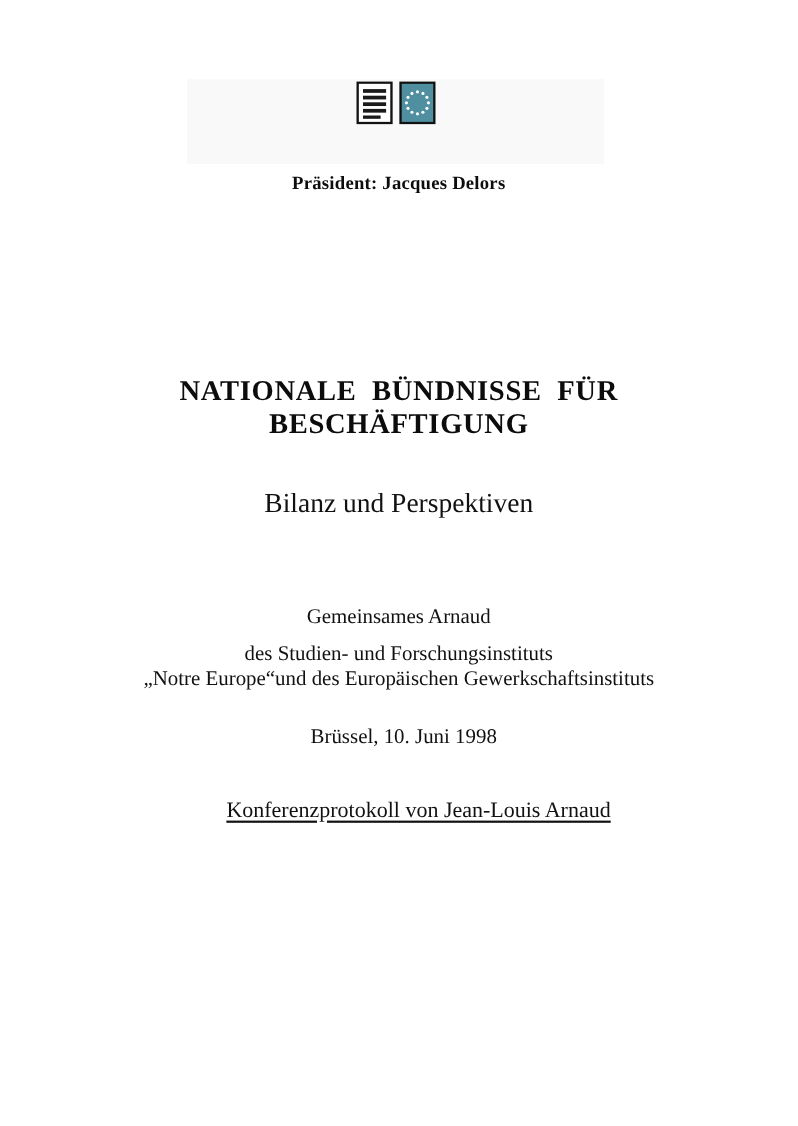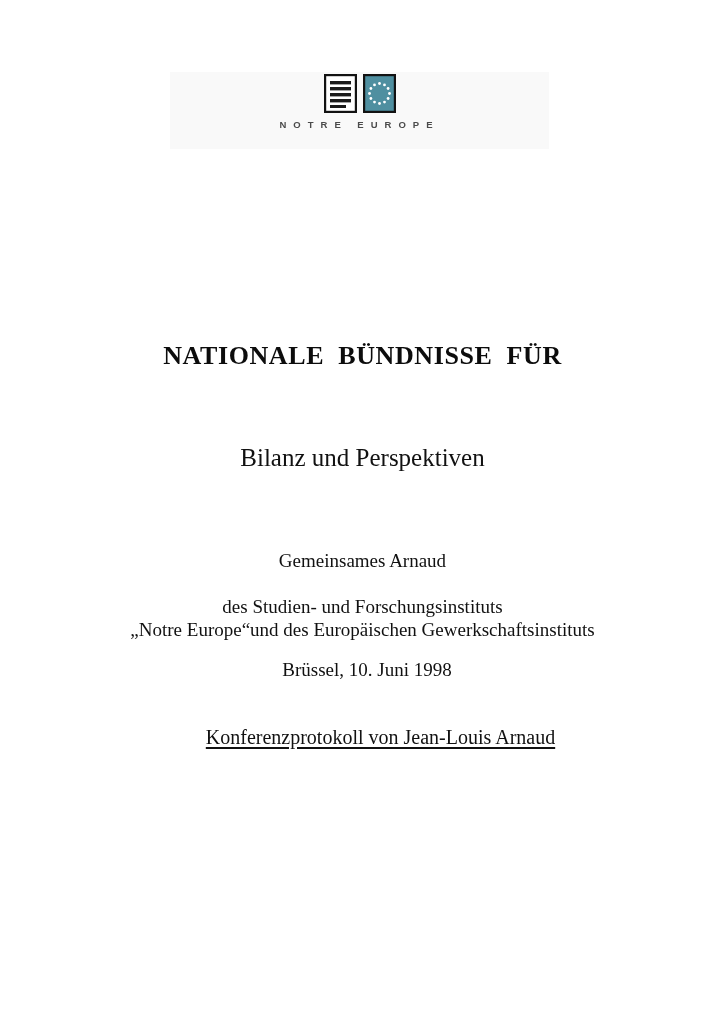--- a/index.html
+++ b/index.html
@@ -90,21 +90,21 @@
   
   .seminar-line1 {
     position: absolute;
     top: 550px; left: 0;
     width: 100%;
     text-align: center;
     font-size: 19px;
   }
   .seminar-institutes {
     position: absolute;
-    top: 595px; left: 0;
+    top: 583px; left: 0;
     width: 100%;
     text-align: center;
     font-size: 19px;
     line-height: 23px;
   }
   .date-line {
     position: absolute;
     top: 659px; left: 0;
     width: 100%;
     text-align: center;
@@ -155,26 +155,27 @@
           <circle cx="21.5" cy="28.1" r="1.4"></circle>
           <circle cx="16.5" cy="29.5" r="1.4"></circle>
           <circle cx="11.5" cy="28.1" r="1.4"></circle>
           <circle cx="7.9" cy="24.5" r="1.4"></circle>
           <circle cx="6.5" cy="19.5" r="1.4"></circle>
           <circle cx="7.9" cy="14.5" r="1.4"></circle>
           <circle cx="11.5" cy="10.9" r="1.4"></circle>
         </g>
       </svg>
     </div>
-    <div class="org-subname">NOTRE EUROPE</div>
   </div>
 
+  <div class="president-line">Präsident: Jacques Delors</div>
 
   <div class="main-title">
     <div>NATIONALE BÜNDNISSE FÜR</div>
+    <div>BESCHÄFTIGUNG</div>
   </div>
 
   <div class="subtitle">Bilanz und Perspektiven</div>
 
   <div class="seminar-line1">Gemeinsames Arnaud</div>
 
   <div class="seminar-institutes">
     <div>des Studien- und Forschungsinstituts</div>
     <div>„Notre Europe“und des Europäischen Gewerkschaftsinstituts</div>
   </div>

